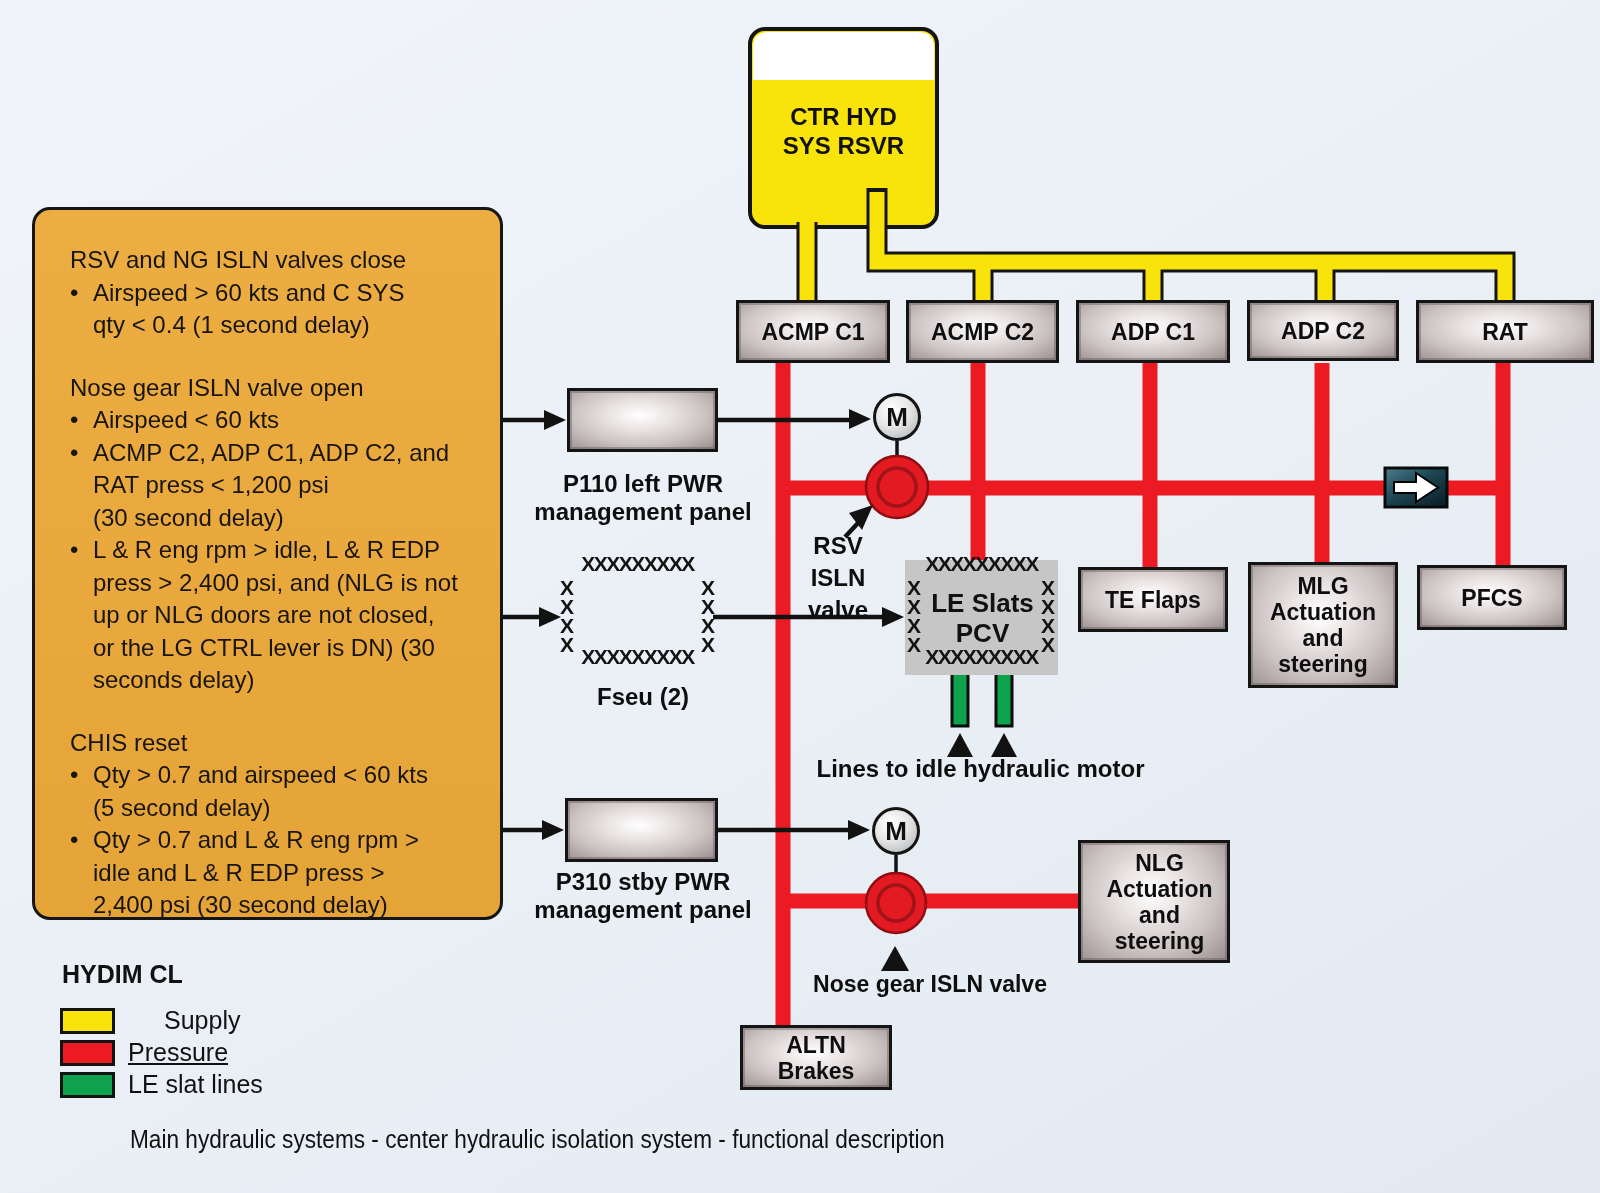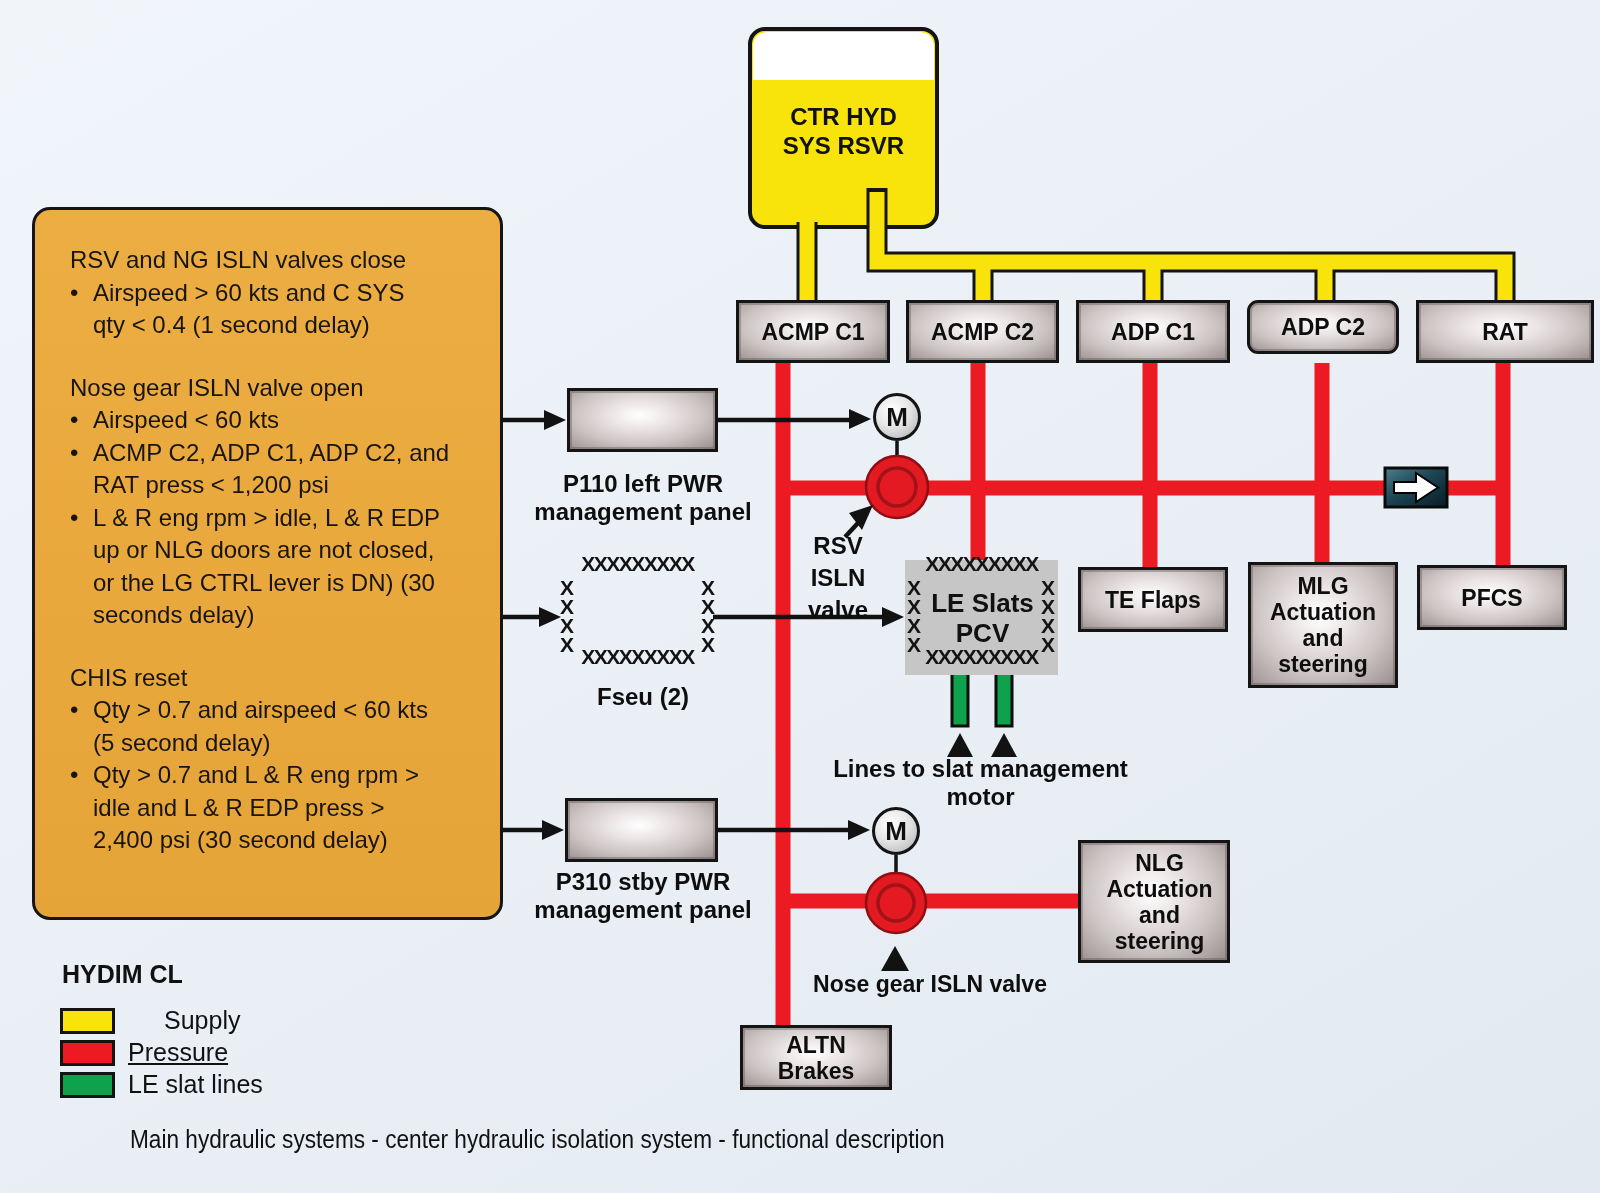--- a/index.html
+++ b/index.html
@@ -148,21 +148,21 @@
       <polygon class="fblk" points="1004,733 991,757 1017,757"></polygon>
     </g>
   </svg>
 
   <div class="tank-label">CTR HYD
 SYS RSVR</div>
 
   <div class="machine-box" style="left:736px; top:300px; width:154px; height:63px;">ACMP C1</div>
   <div class="machine-box" style="left:906px; top:300px; width:153px; height:63px;">ACMP C2</div>
   <div class="machine-box" style="left:1076px; top:300px; width:154px; height:63px;">ADP C1</div>
-  <div class="machine-box" style="left:1247px; top:300px; width:152px; height:54px;border-radius:11px;">ADP C2</div>
+  <div class="machine-box" style="left:1247px; top:300px; width:152px; height:61px;">ADP C2</div>
   <div class="machine-box" style="left:1416px; top:300px; width:178px; height:63px;">RAT</div>
 
   <div class="machine-box" style="left:567px; top:388px; width:151px; height:64px;"></div>
   <div class="lbl" style="left:518px; top:470px; width:250px;">P110 left PWR
 management panel</div>
 
   <div class="motor-circle" style="left:873px; top:393px;">M</div>
 
   <div class="lbl" style="left:797px; top:530px; width:82px; line-height:32px;">RSV
 ISLN
@@ -191,21 +191,21 @@
 X
 X</div>
     <div class="hatch v" style="left:1037px; top:578px; width:22px;">X
 X
 X
 X</div>
     <div class="pcv-label" style="left:925px; top:572px; width:115px; height:92px;">LE Slats
 PCV</div>
   </div>
 
-  <div class="lbl" style="left:808px; top:755px; width:345px; font-size:24px;">Lines to slat management motor</div>
+  <div class="lbl" style="left:808px; top:755px; width:345px; font-size:24px;">Lines to idle hydraulic motor</div>
 
   <div class="machine-box" style="left:1078px; top:567px; width:150px; height:65px;">TE Flaps</div>
   <div class="machine-box" style="left:1248px; top:562px; width:150px; height:126px;">MLG
 Actuation
 and
 steering</div>
   <div class="machine-box" style="left:1417px; top:565px; width:150px; height:65px;">PFCS</div>
 
   <div class="machine-box" style="left:565px; top:798px; width:153px; height:64px;"></div>
   <div class="lbl" style="left:518px; top:868px; width:250px;">P310 stby PWR
@@ -224,21 +224,23 @@
 
   <div class="notes">
     <div class="pl h">RSV and NG ISLN valves close</div>
     <div class="pl b"><span class="mk">•</span><span>Airspeed &gt; 60 kts and C SYS</span></div>
     <div class="pl c">qty &lt; 0.4 (1 second delay)</div>
     <div class="pgap"></div>
     <div class="pl h">Nose gear ISLN valve open</div>
     <div class="pl b"><span class="mk">•</span><span>Airspeed &lt; 60 kts</span></div>
     <div class="pl b"><span class="mk">•</span><span>ACMP C2, ADP C1, ADP C2, and</span></div>
     <div class="pl c">RAT press &lt; 1,200 psi</div>
+    <div class="pl c">(30 second delay)</div>
     <div class="pl b"><span class="mk">•</span><span>L &amp; R eng rpm &gt; idle, L &amp; R EDP</span></div>
+    <div class="pl c">press &gt; 2,400 psi, and (NLG is not</div>
     <div class="pl c">up or NLG doors are not closed,</div>
     <div class="pl c">or the LG CTRL lever is DN) (30</div>
     <div class="pl c">seconds delay)</div>
     <div class="pgap"></div>
     <div class="pl h">CHIS reset</div>
     <div class="pl b"><span class="mk">•</span><span>Qty &gt; 0.7 and airspeed &lt; 60 kts</span></div>
     <div class="pl c">(5 second delay)</div>
     <div class="pl b"><span class="mk">•</span><span>Qty &gt; 0.7 and L &amp; R eng rpm &gt;</span></div>
     <div class="pl c">idle and L &amp; R EDP press &gt;</div>
     <div class="pl c">2,400 psi (30 second delay)</div>

